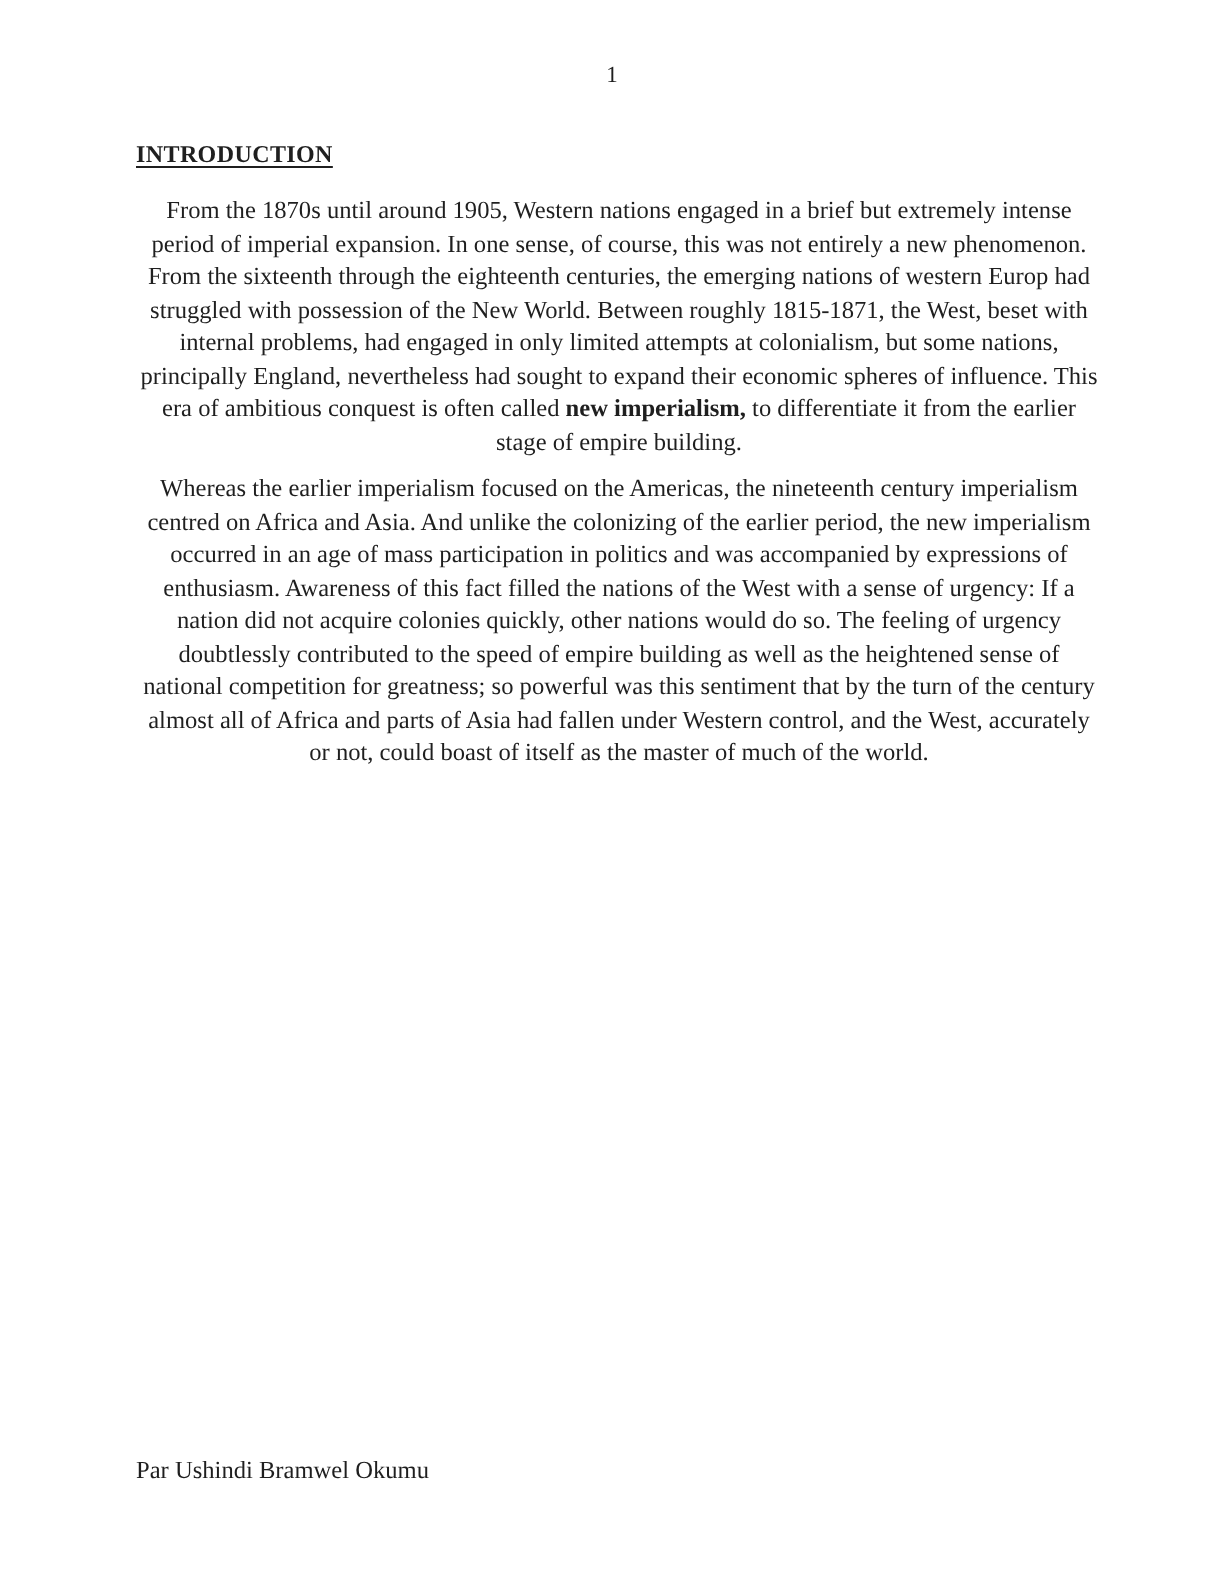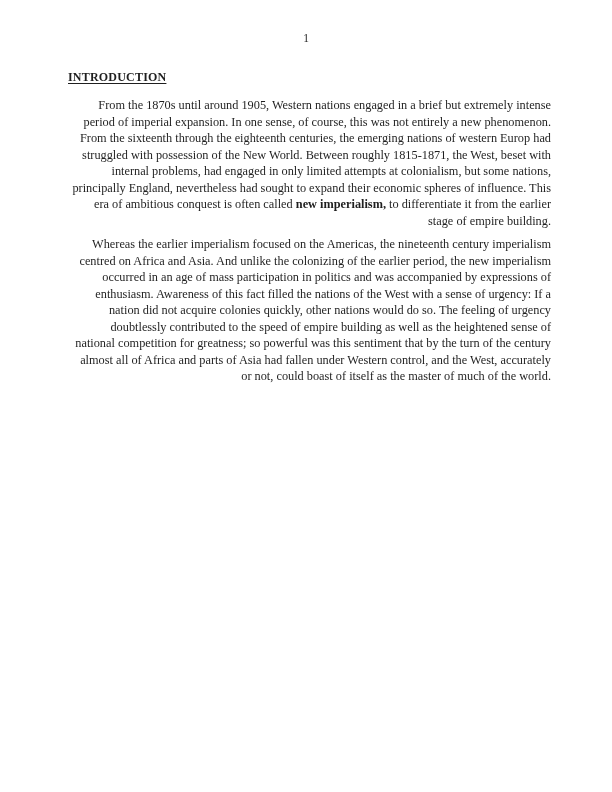--- a/index.html
+++ b/index.html
@@ -41,21 +41,21 @@
   }
   .heading .heading-text {
     text-decoration: underline;
     text-decoration-thickness: 1.4px;
     text-underline-offset: 2px;
   }
   .para {
     margin: 0 0 7px 0;
     font-size: 12.3px;
     line-height: 16.5px;
-    text-align: right;
+    text-align: center;
   }
   .bold-run {
     font-weight: bold;
   }
   .footer-line {
     position: absolute;
     top: 727px;
     left: 68px;
     font-size: 12.3px;
     line-height: 16px;
@@ -72,14 +72,15 @@
   <div class="content">
 
     <h1 class="heading"><span class="heading-text">INTRODUCTION</span></h1>
 
     <p class="para"><span>From the 1870s until around 1905, Western nations engaged in a brief but extremely intense period of imperial expansion. In one sense, of course, this was not entirely a new phenomenon. From the sixteenth through the eighteenth centuries, the emerging nations of western Europ had struggled with possession of the New World. Between roughly 1815-1871, the West, beset with internal problems, had engaged in only limited attempts at colonialism, but some nations, principally England, nevertheless had sought to expand their economic spheres of influence. This era of ambitious conquest is often called </span><span class="bold-run">new imperialism,</span><span> to differentiate it from the earlier stage of empire building.</span></p>
 
     <p class="para"><span>Whereas the earlier imperialism focused on the Americas, the nineteenth century imperialism centred on Africa and Asia. And unlike the colonizing of the earlier period, the new imperialism occurred in an age of mass participation in politics and was accompanied by expressions of enthusiasm. Awareness of this fact filled the nations of the West with a sense of urgency: If a nation did not acquire colonies quickly, other nations would do so. The feeling of urgency doubtlessly contributed to the speed of empire building as well as the heightened sense of national competition for greatness; so powerful was this sentiment that by the turn of the century almost all of Africa and parts of Asia had fallen under Western control, and the West, accurately or not, could boast of itself as the master of much of the world.</span></p>
 
   </div>
 
+  <div class="footer-line">Par Ushindi Bramwel Okumu</div>
 
 </div>
 
 </body></html>

